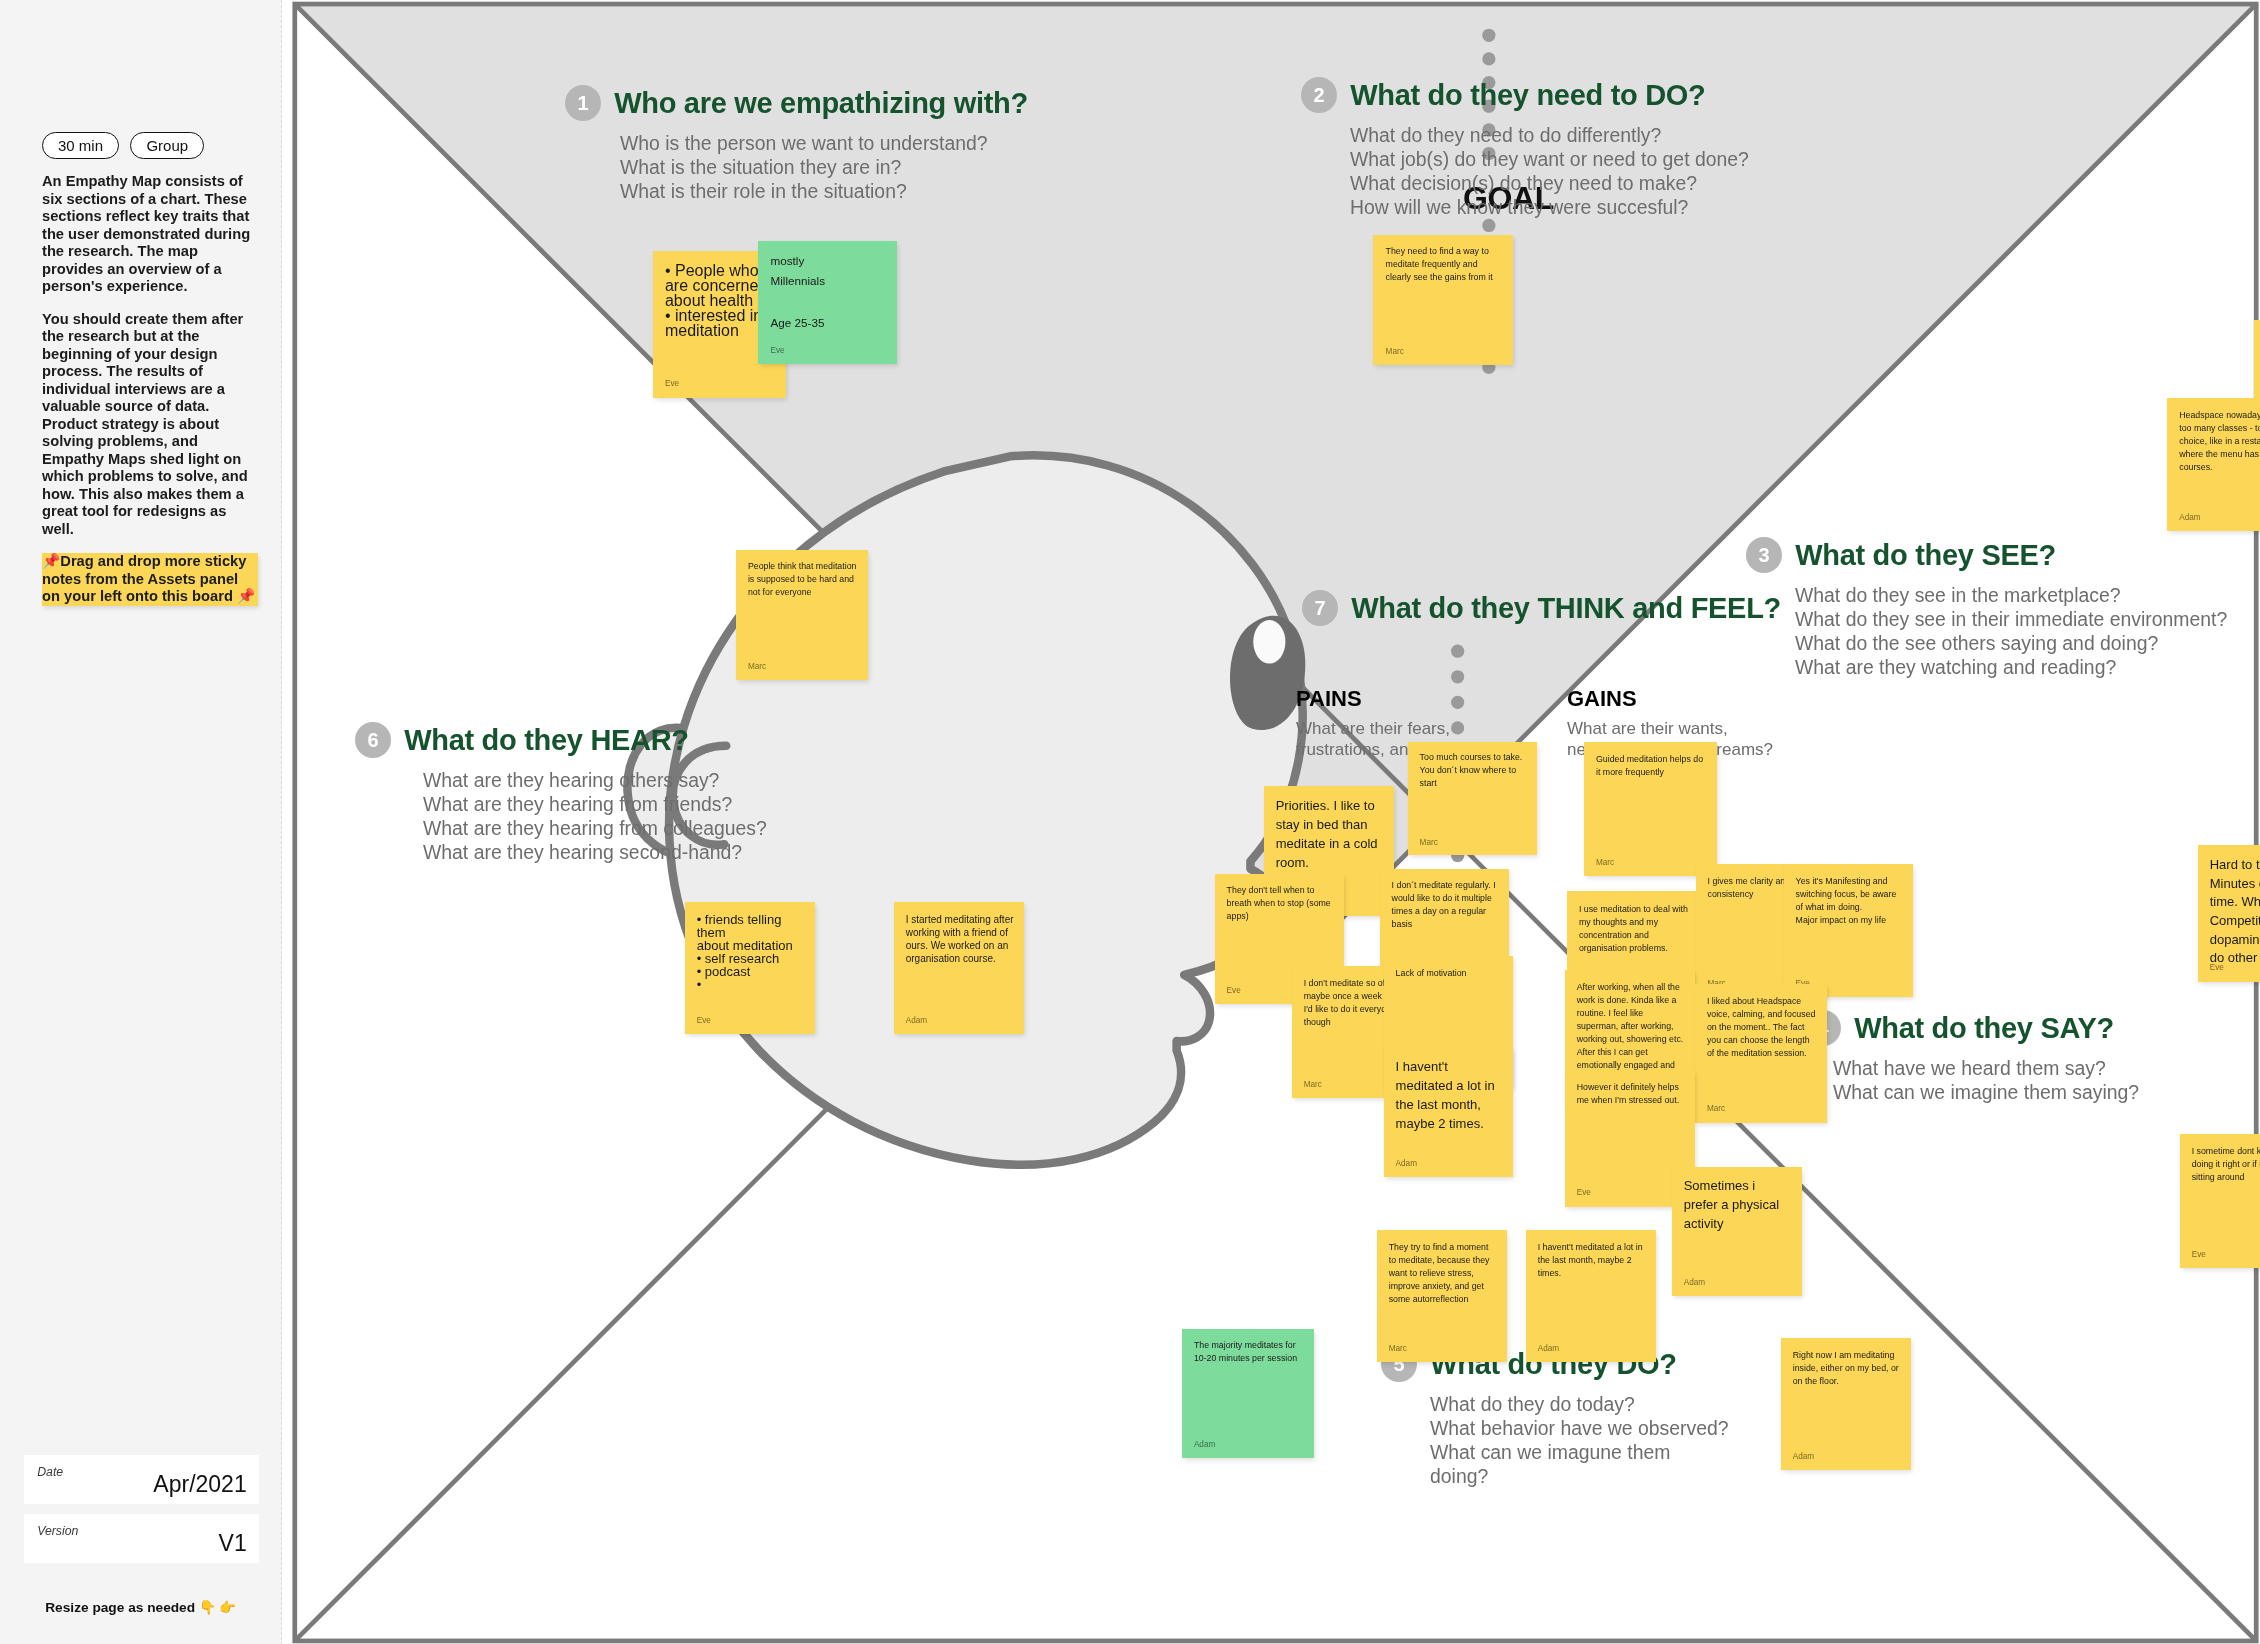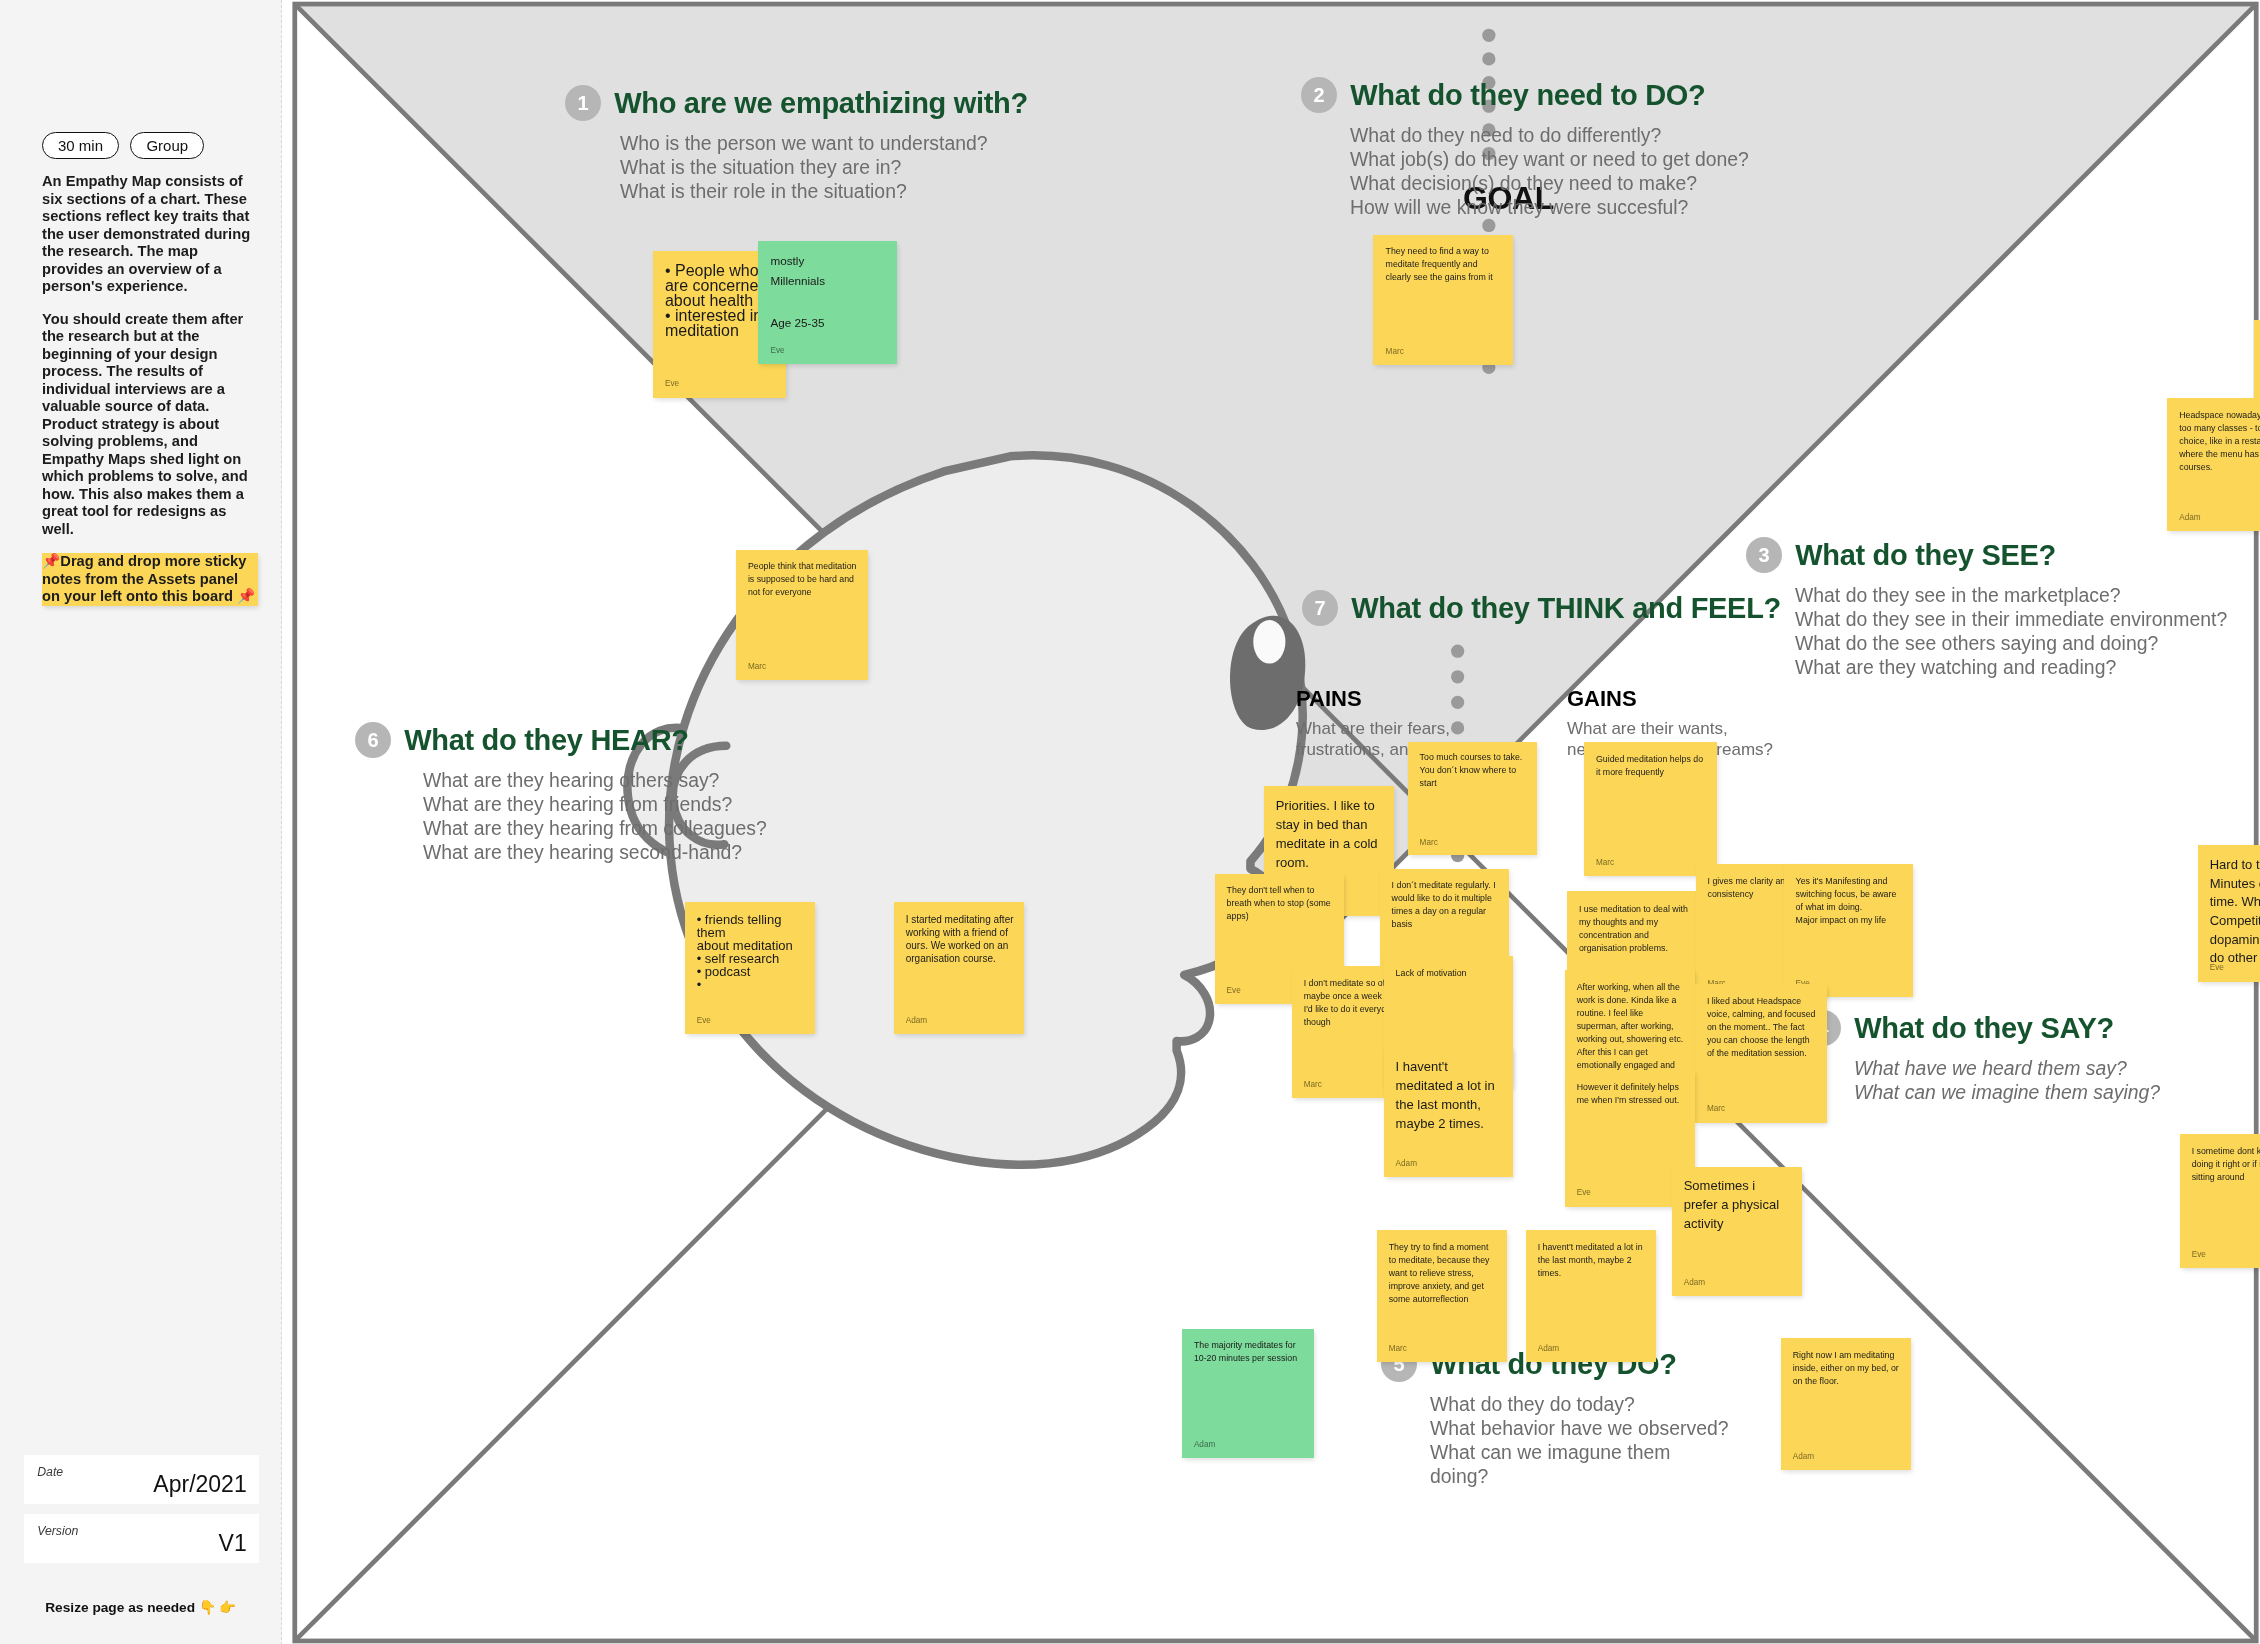--- a/index.html
+++ b/index.html
@@ -248,21 +248,21 @@
       <div>What do the see others saying and doing?</div>
       <div>What are they watching and reading?</div>
     </div>
   </div>
 
   <div class="label-block" style="left:1514px; top:1010px;">
     <div class="sec-head">
       <div class="sec-num">4</div>
       <div class="sec-title">What do they SAY?</div>
     </div>
-    <div class="sec-qs" style="margin-left:49px;font-style:italic;">
+    <div class="sec-qs" style="margin-left:28px;">
       <div>What have we heard them say?</div>
       <div>What can we imagine them saying?</div>
     </div>
   </div>
 
   <div class="label-block" style="left:1090px; top:1346px;">
     <div class="sec-head">
       <div class="sec-num">5</div>
       <div class="sec-title">What do they DO?</div>
     </div>

